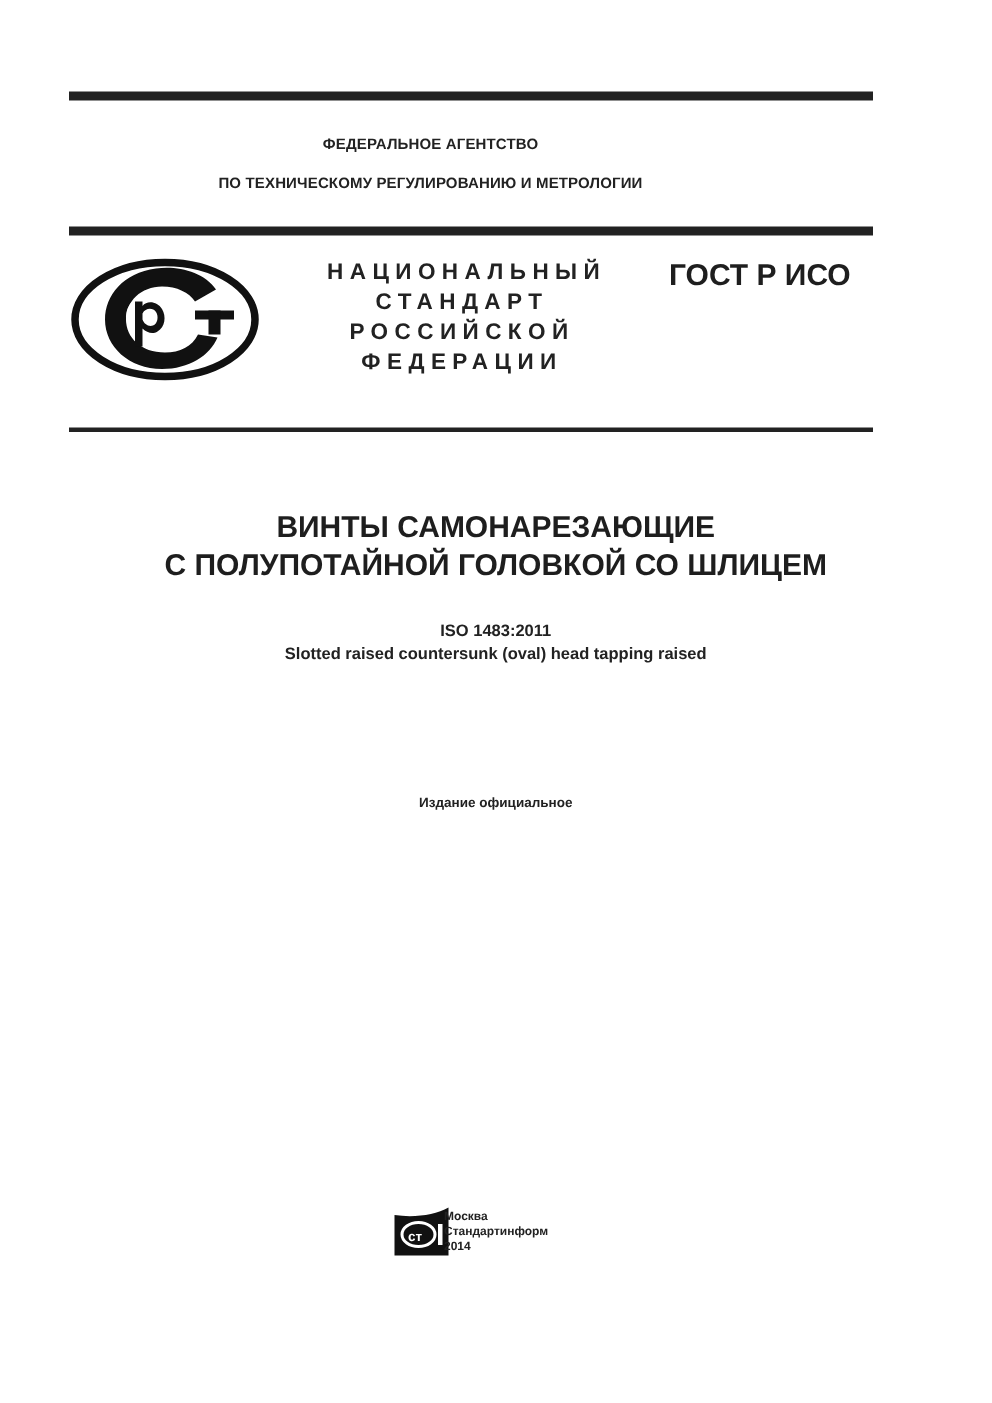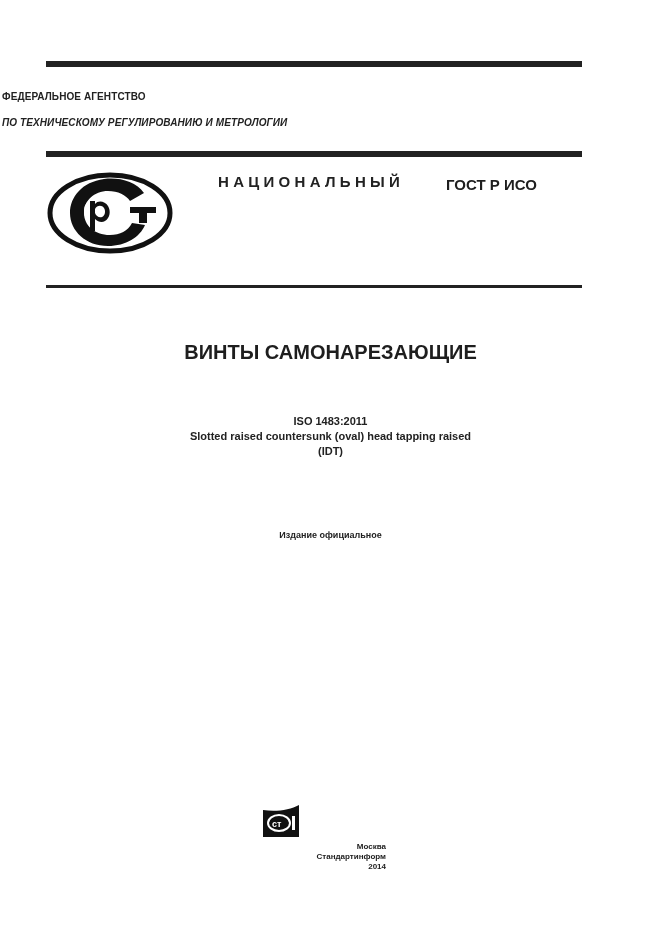--- a/index.html
+++ b/index.html
@@ -20,30 +20,30 @@
       left: 46px;
       width: 536px;
       background: #222222;
     }
     .rule-top { top: 61px; height: 6px; }
     .rule-mid { top: 151px; height: 6px; }
     .rule-bot { top: 285px; height: 3px; }
 
     .agency {
       position: absolute;
-      left: 2px;
+      left: 16px;
       width: 542px;
-      text-align: left;
+      text-align: center;
       font-weight: bold;
       font-size: 10px;
       letter-spacing: 0.1px;
       color: #222;
     }
     .agency-1 { top: 91px; }
-    .agency-2 { top: 117px; font-style: italic; }
+    .agency-2 { top: 117px; }
 
     .logo {
       position: absolute;
       left: 46px;
       top: 171px;
       width: 128px;
       height: 84px;
     }
 
     .national {
@@ -62,21 +62,21 @@
 
     .gost {
       position: absolute;
       left: 446px;
       top: 170px;
       font-weight: bold;
       font-size: 20px;
       line-height: 29px;
       color: #1e1e1e;
     }
-    .gost .l1 { font-size: 15px; text-align: right; }
+    .gost .l1 { font-size: 20px; text-align: right; }
 
     .title {
       position: absolute;
       left: 0;
       top: 340px;
       width: 661px;
       text-align: center;
       font-weight: bold;
       font-size: 20px;
       line-height: 25px;
@@ -108,26 +108,25 @@
       left: 262px;
       top: 804px;
       width: 42px;
       height: 34px;
     }
     .publisher {
       position: absolute;
       left: 296px;
       top: 806px;
       width: 90px;
-      text-align: right;
+      text-align: left;
       font-weight: bold;
       font-size: 8px;
       line-height: 10px;
       color: #222;
-      margin-top: 36px;
     }
   </style>
 </head>
 <body>
 
 <div class="rule rule-top"></div>
 
 <div class="agency agency-1">ФЕДЕРАЛЬНОЕ АГЕНТСТВО</div>
 <div class="agency agency-2">ПО ТЕХНИЧЕСКОМУ РЕГУЛИРОВАНИЮ И МЕТРОЛОГИИ</div>
 
@@ -143,36 +142,39 @@
 
     <path d="M44 30 L44 60 L49 60 L49 48 C52 51 56 52 59 50 C64 47 65 40 62 35 C59 30 52 29 49 33 L49 30 Z M49 38 C51 34 56 34 58 37 C60 40 59 45 56 46 C53 47 50 45 49 42 Z" fill="#111"></path>
 
     <rect x="84" y="36" width="26" height="6" fill="#111"></rect>
     <rect x="93" y="36" width="8" height="16" fill="#111"></rect>
   </svg>
 </div>
 
 <div class="national">
   <div>НАЦИОНАЛЬНЫЙ</div>
+  <div>СТАНДАРТ</div>
+  <div>РОССИЙСКОЙ</div>
+  <div>ФЕДЕРАЦИИ</div>
 </div>
 
 <div class="gost">
   <div class="l1">ГОСТ Р ИСО</div>
 </div>
 
 <div class="rule rule-bot"></div>
 
 <div class="title">
   <div>ВИНТЫ САМОНАРЕЗАЮЩИЕ</div>
+  <div>С ПОЛУПОТАЙНОЙ ГОЛОВКОЙ СО ШЛИЦЕМ</div>
 </div>
 
 <div class="iso">
   <div>ISO 1483:2011</div>
   <div>Slotted raised countersunk (oval) head tapping raised</div>
-  <div>(IDT)</div>
 </div>
 
 <div class="edition">Издание официальное</div>
 
 <div class="publisher-logo">
   <svg width="42" height="34" viewBox="0 0 42 34">
     <path d="M1 6 L1 33 L37 33 L37 1 C28 6 14 8 1 6 Z" fill="#111"></path>
     <ellipse cx="17" cy="19" rx="11" ry="8" fill="none" stroke="#fff" stroke-width="2"></ellipse>
     <text x="10" y="23" font-family="Liberation Sans, sans-serif" font-weight="bold" font-size="9" fill="#fff">ст</text>
     <rect x="30" y="12" width="3" height="14" fill="#fff"></rect>

